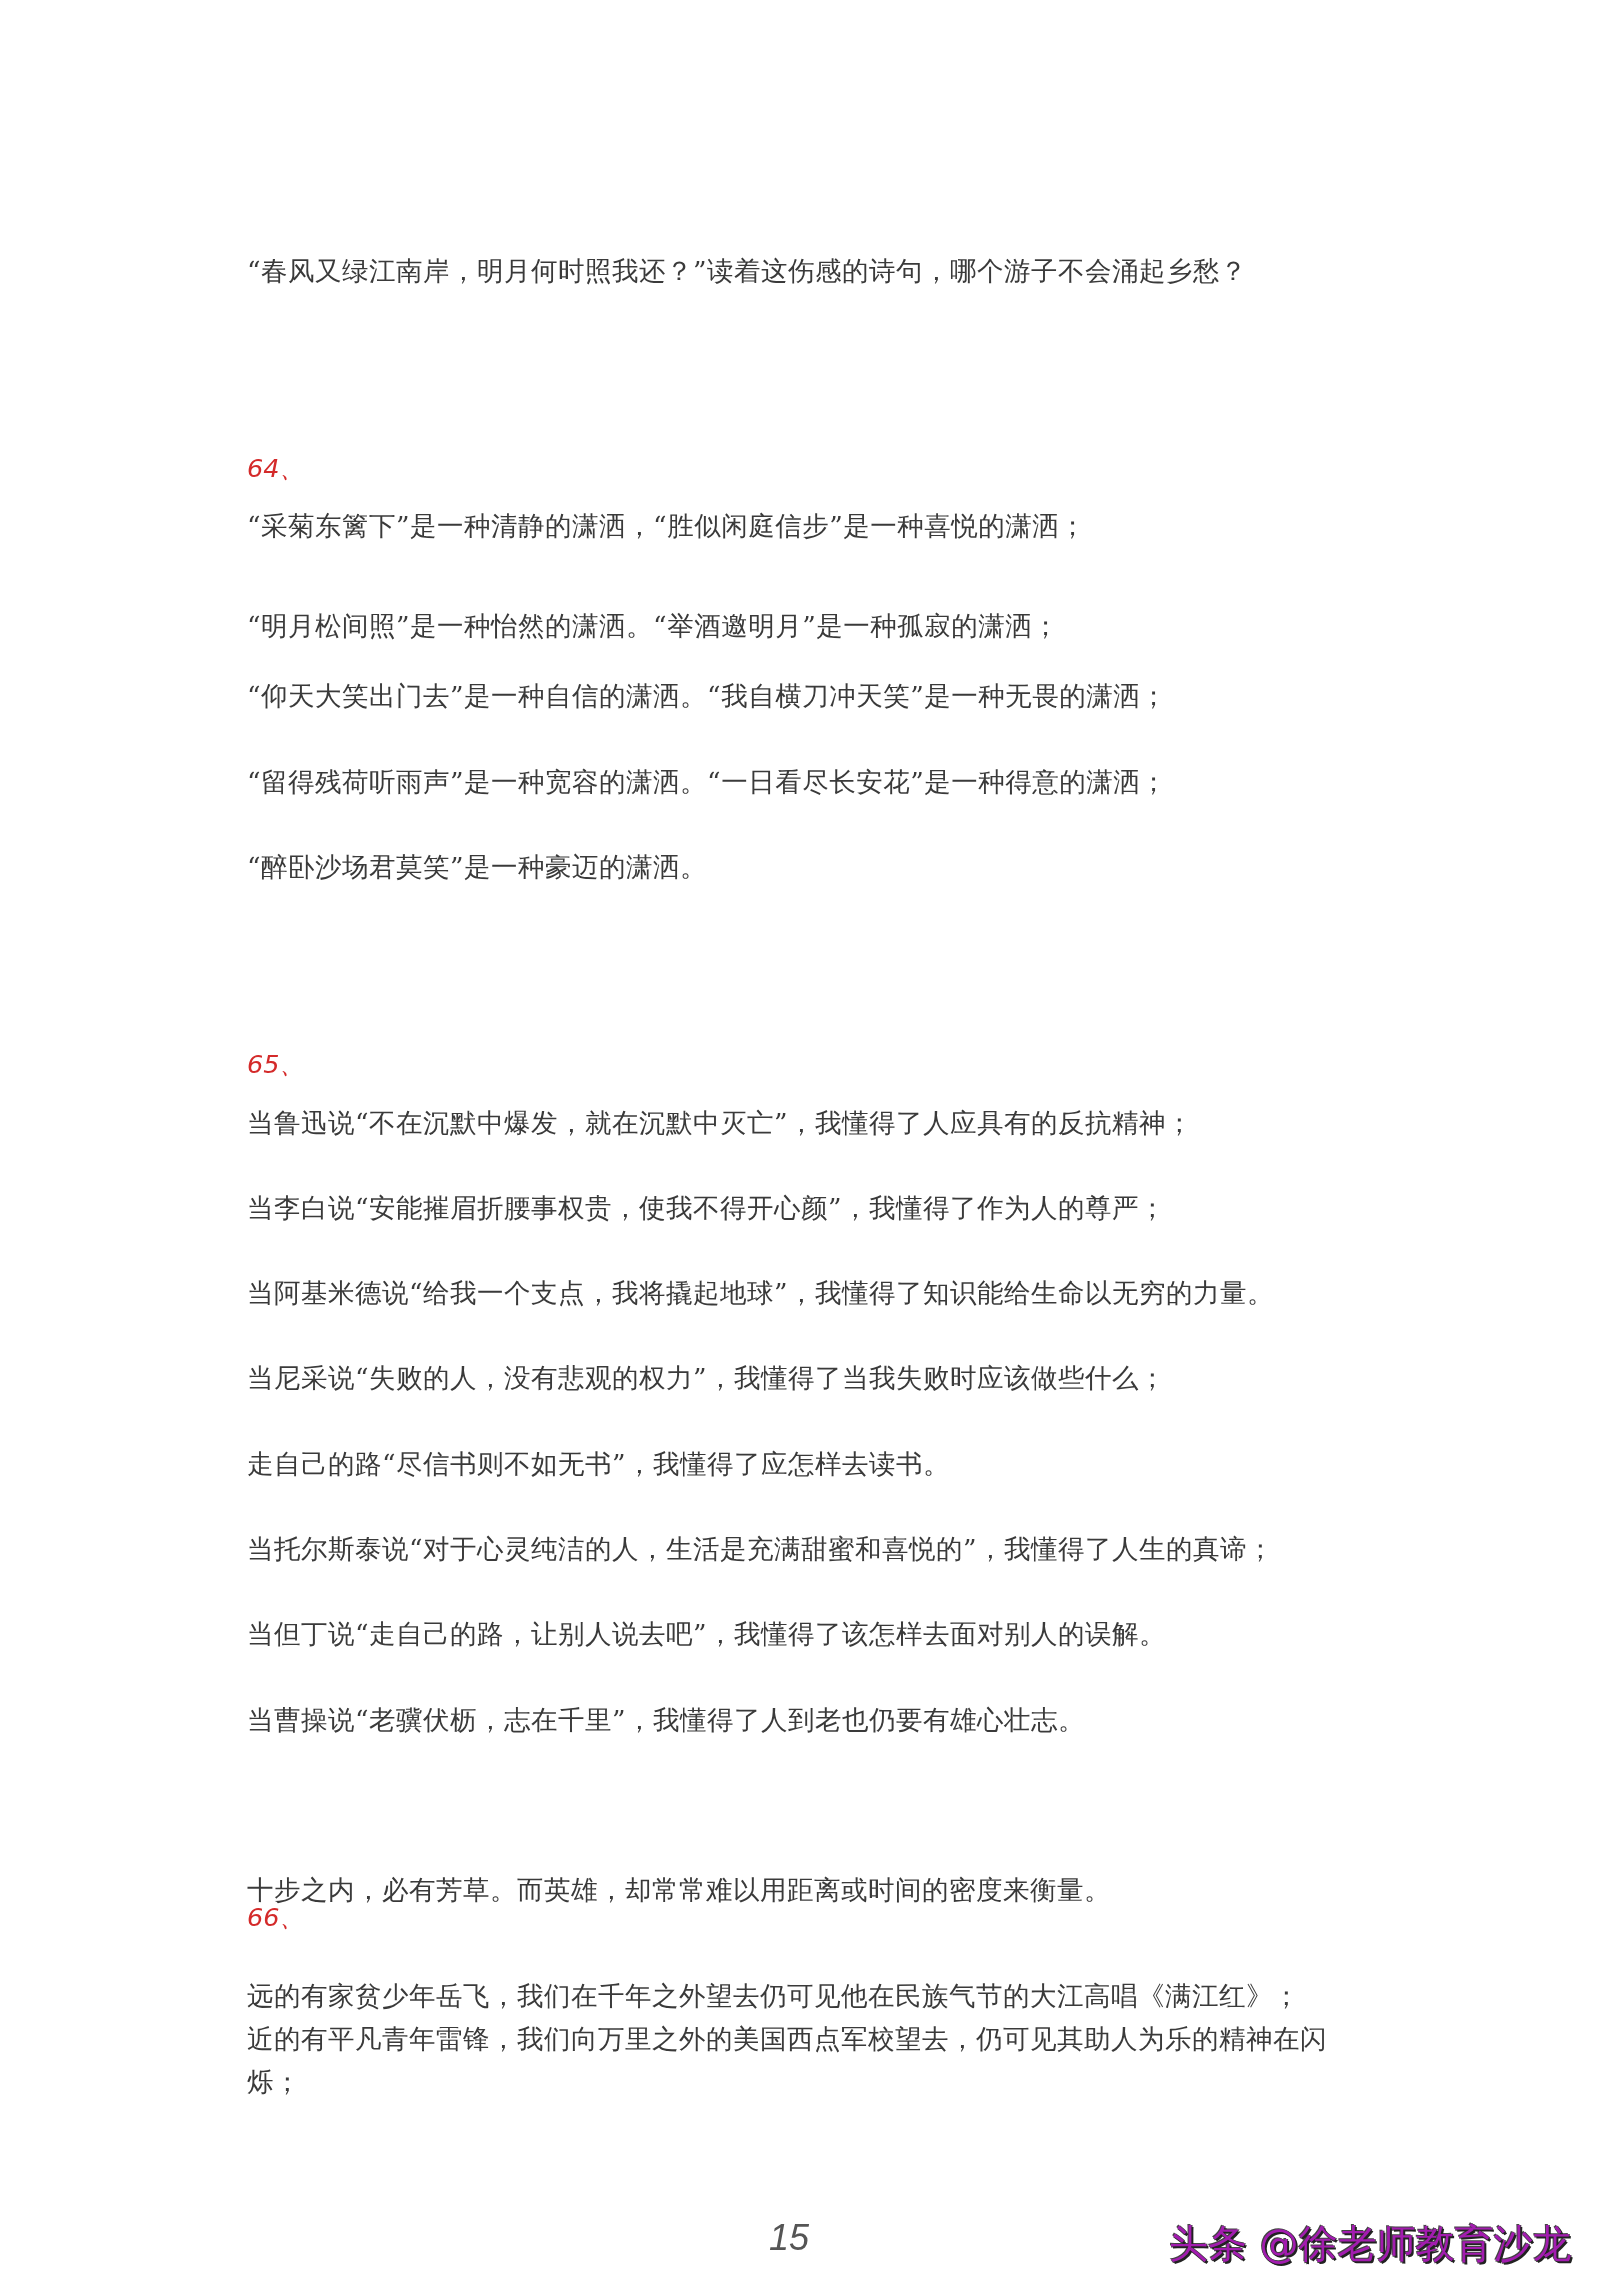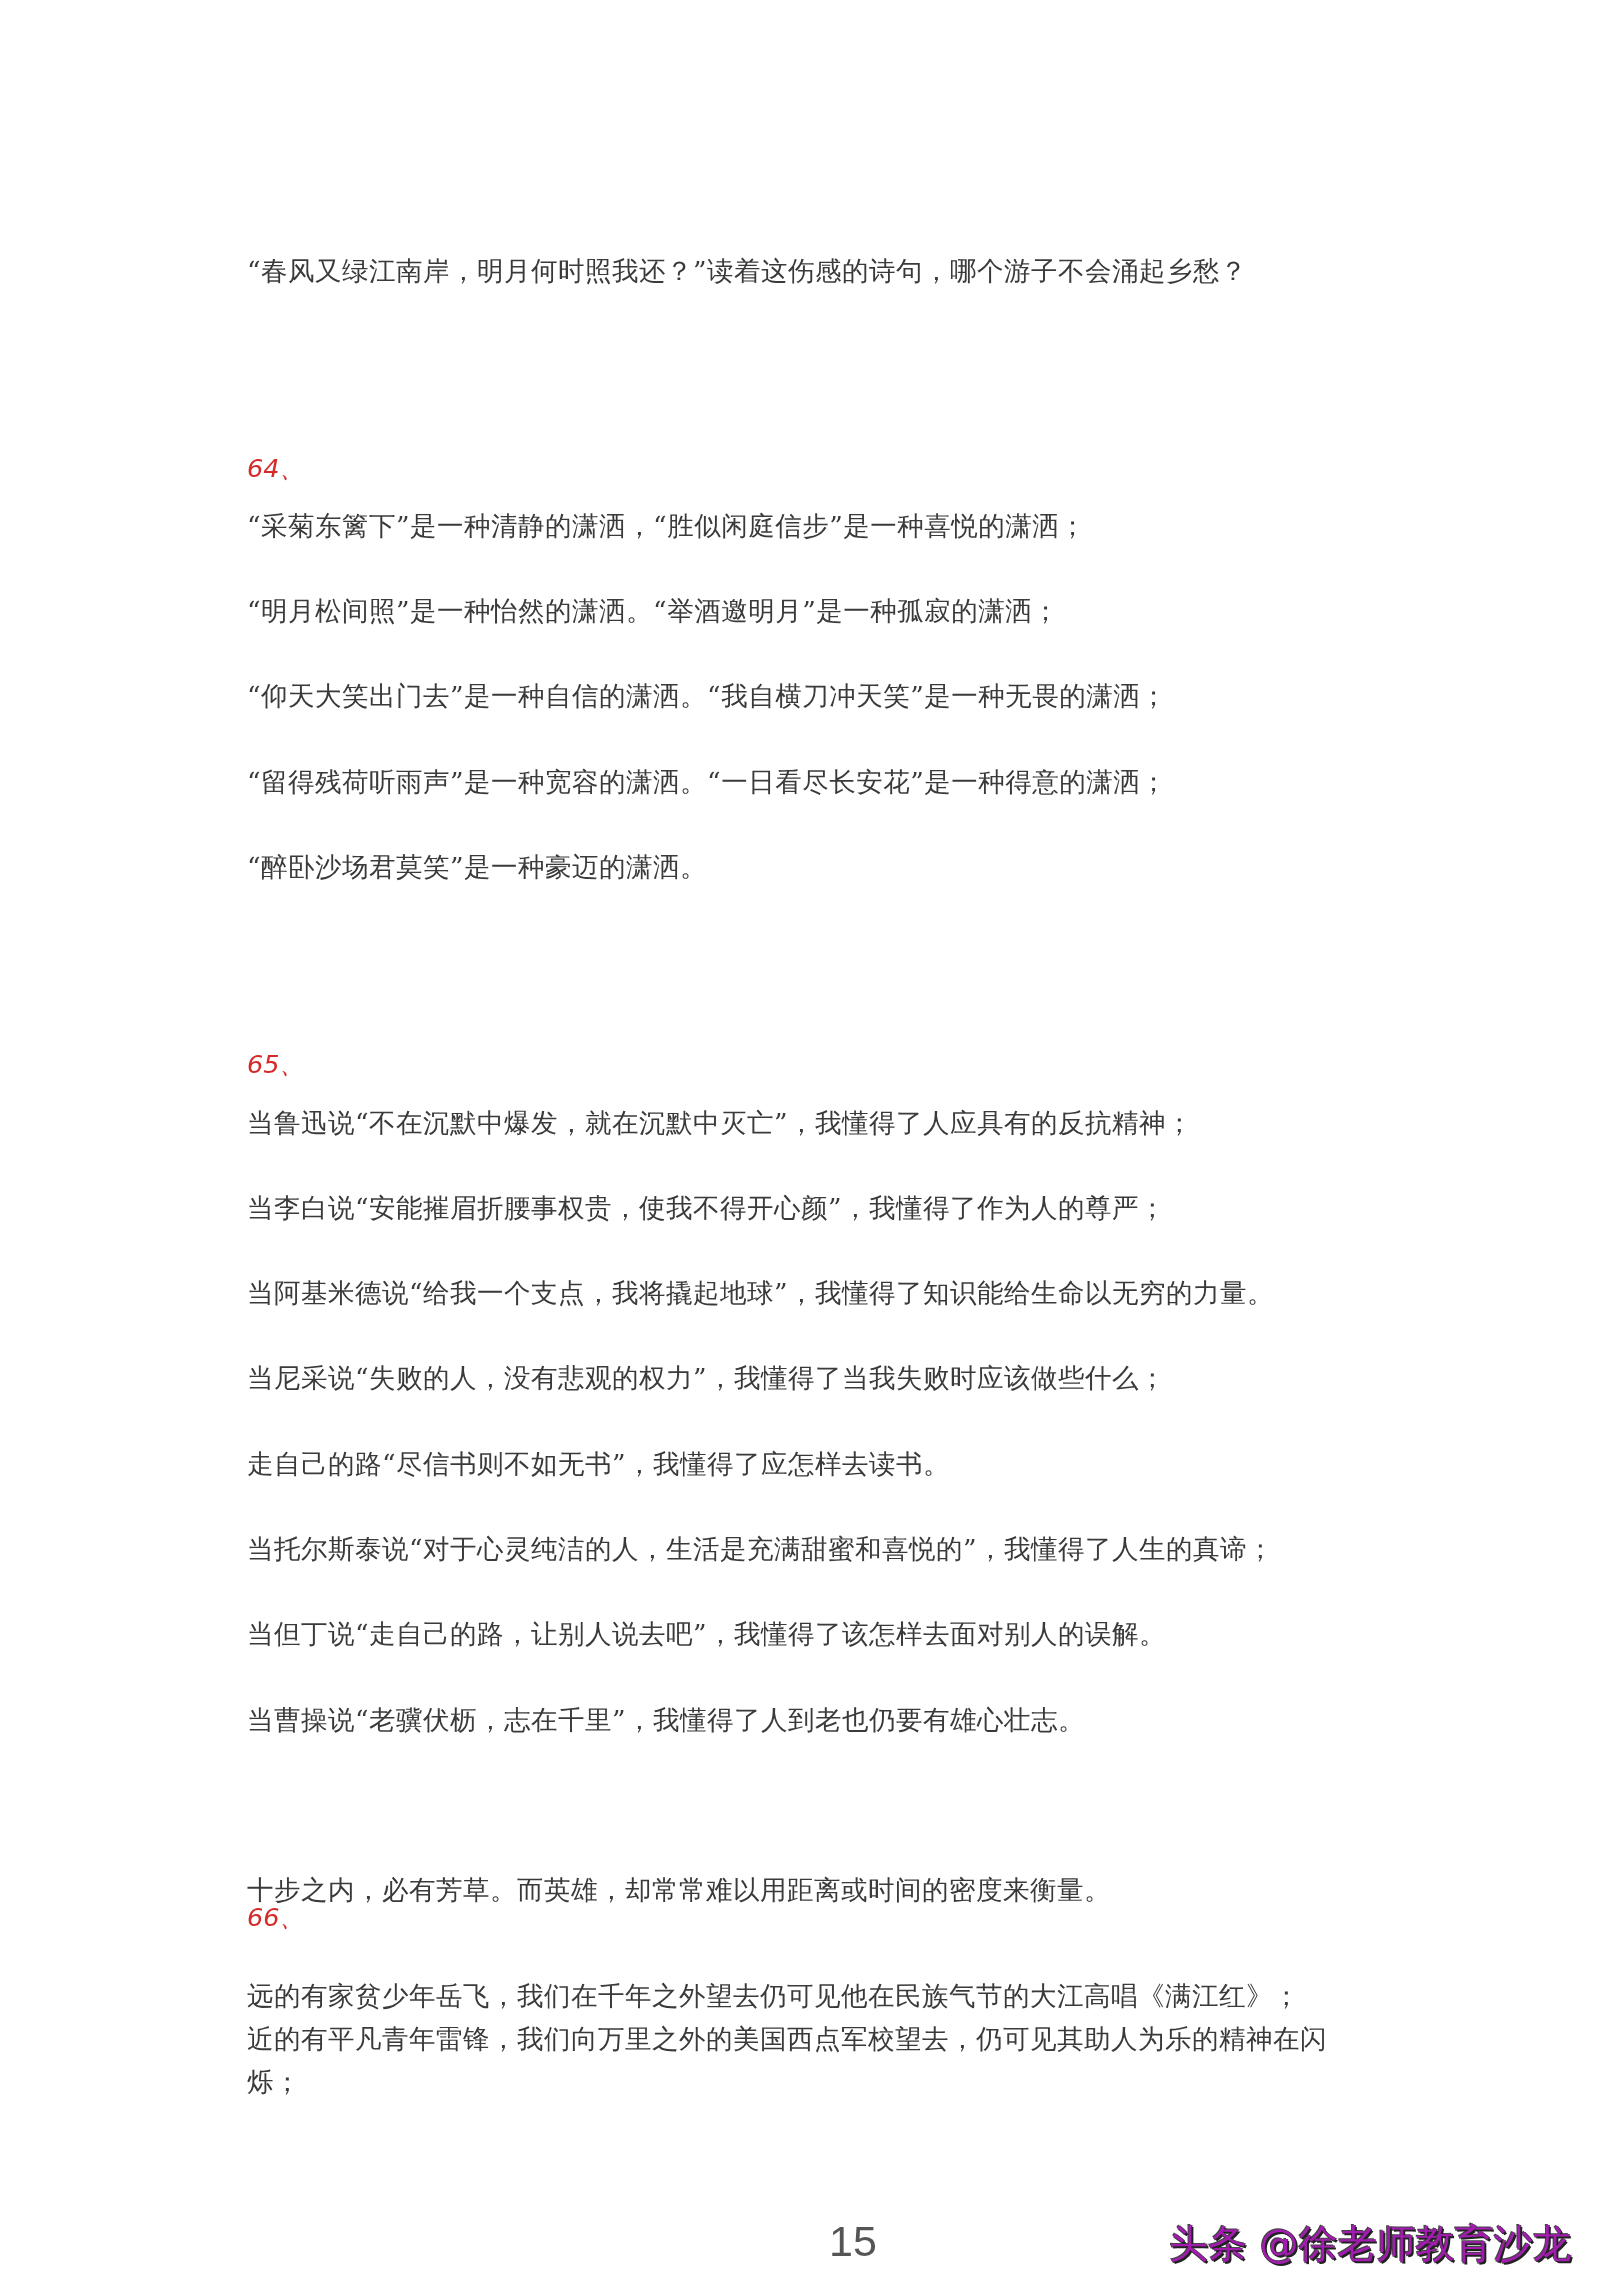--- a/index.html
+++ b/index.html
@@ -12,42 +12,42 @@
     position: absolute; left: 247px;
     font-size: 26.5px; line-height: 39px; white-space: nowrap;
     letter-spacing: 0.5px;
   }
   .num {
     position: absolute; left: 247px;
     font-family: "DejaVu Sans", sans-serif; font-style: italic;
     font-size: 25.5px; color: #d42a2a; line-height: 35px; margin-top: 28px;
   }
   .page-num {
-    position: absolute; left: 829px; top: 2217px;
+    position: absolute; left: 769px; top: 2217px;
     font-family: "Liberation Sans", sans-serif;
-    font-size: 43px; color: #555555;
+    font-size: 36px; color: #555555; font-style: italic;
   }
   .watermark {
     position: absolute; left: 1169px; top: 2217px;
     font-family: "DejaVu Sans", sans-serif;
     font-size: 39px; color: #a21caf;
     text-shadow: 2px 2px 0 #222, -1px -1px 0 #444, 1px 0 0 #444, 0 1px 0 #444;
     white-space: nowrap;
   }
 </style>
 </head>
 <body>
 
 <div>
 
   <div class="line" style="top:251px">“春风又绿江南岸，明月何时照我还？”读着这伤感的诗句，哪个游子不会涌起乡愁？</div>
 
   <div class="num" style="top:423px">64、</div>
   <div class="line" style="top:506px">“采菊东篱下”是一种清静的潇洒，“胜似闲庭信步”是一种喜悦的潇洒；</div>
-  <div class="line" style="top:591px">“明月松间照”是一种怡然的潇洒。“举酒邀明月”是一种孤寂的潇洒；</div>
+  <div class="line" style="top:606px">“明月松间照”是一种怡然的潇洒。“举酒邀明月”是一种孤寂的潇洒；</div>
   <div class="line" style="top:676px">“仰天大笑出门去”是一种自信的潇洒。“我自横刀冲天笑”是一种无畏的潇洒；</div>
   <div class="line" style="top:762px">“留得残荷听雨声”是一种宽容的潇洒。“一日看尽长安花”是一种得意的潇洒；</div>
   <div class="line" style="top:847px">“醉卧沙场君莫笑”是一种豪迈的潇洒。</div>
 
   <div class="num" style="top:1019px">65、</div>
   <div class="line" style="top:1103px">当鲁迅说“不在沉默中爆发，就在沉默中灭亡”，我懂得了人应具有的反抗精神；</div>
   <div class="line" style="top:1188px">当李白说“安能摧眉折腰事权贵，使我不得开心颜”，我懂得了作为人的尊严；</div>
   <div class="line" style="top:1273px">当阿基米德说“给我一个支点，我将撬起地球”，我懂得了知识能给生命以无穷的力量。</div>
   <div class="line" style="top:1358px">当尼采说“失败的人，没有悲观的权力”，我懂得了当我失败时应该做些什么；</div>
   <div class="line" style="top:1444px">走自己的路“尽信书则不如无书”，我懂得了应怎样去读书。</div>

